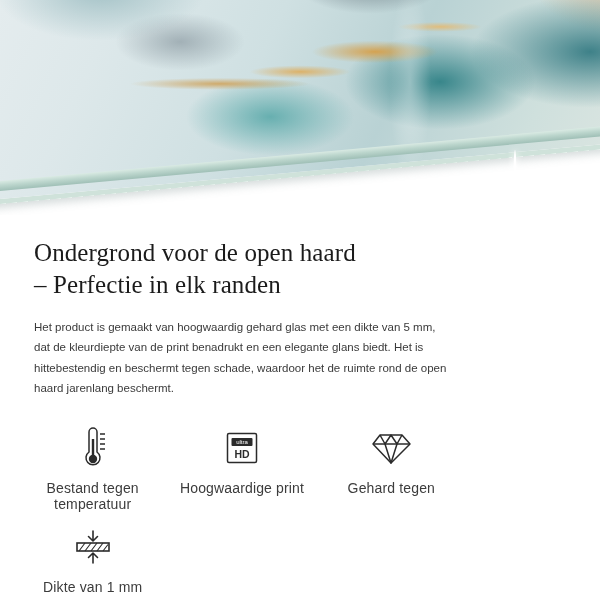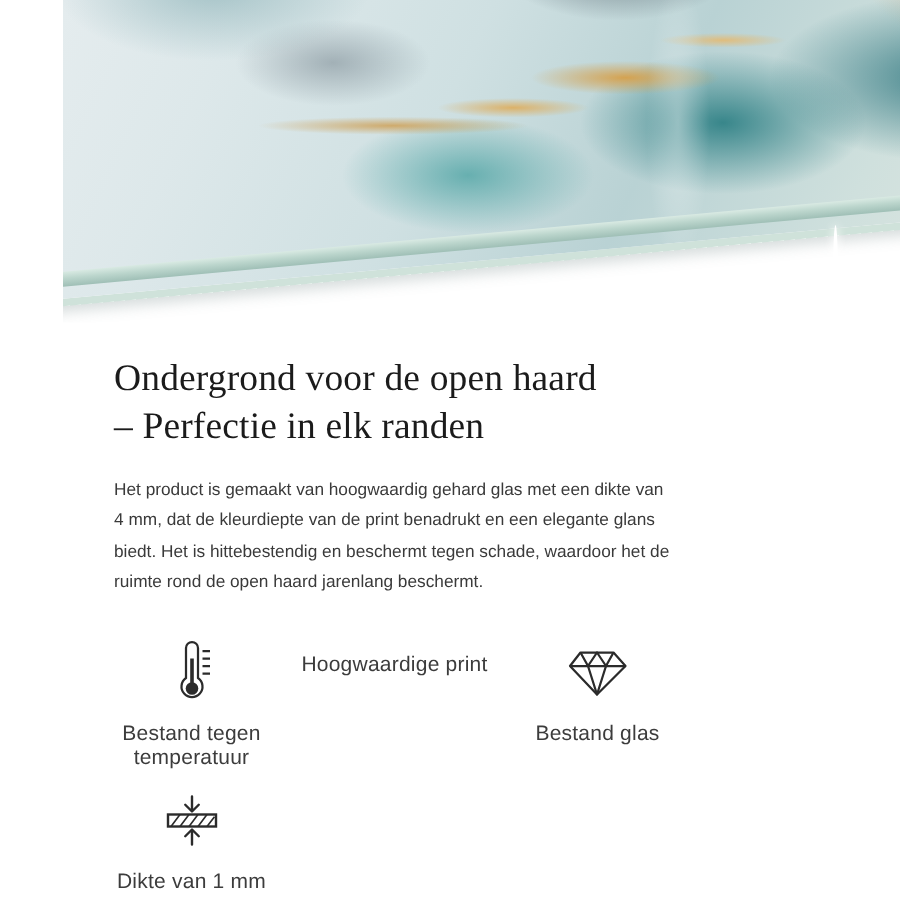--- a/index.html
+++ b/index.html
@@ -10,21 +10,20 @@
     height: 600px;
     background: #ffffff;
     font-family: "Liberation Sans", sans-serif;
     overflow: hidden;
   }
   #page {
     position: relative;
     width: 484px;
     height: 600px;
     background: #ffffff;
-    padding-left: 42px;
   }
 
   
   .hero {
     position: relative;
     width: 600px;
     height: 215px;
     overflow: hidden;
     background: #ffffff;
   }
@@ -181,52 +180,60 @@
       <div class="sparkle s1"></div>
       <div class="sparkle s2"></div>
     </div>
   </div>
 
   <div class="content">
     <h1 class="title">
       <span>Ondergrond voor de open haard</span>
       <span class="line2">– Perfectie in elk randen</span>
     </h1>
-    <p class="body">Het product is gemaakt van hoogwaardig gehard glas met een dikte van 4 mm, dat de kleurdiepte van de print benadrukt en een elegante glans biedt. Het is hittebestendig en beschermt tegen schade, waardoor het de ruimte rond de open haard jarenlang beschermt.</p>
+    <p class="body">Het product is gemaakt van hoogwaardig gehard glas met een dikte van 5 mm, dat de kleurdiepte van de print benadrukt en een elegante glans biedt. Het is hittebestendig en beschermt tegen schade, waardoor het de ruimte rond de open haard jarenlang beschermt.</p>
   </div>
 
   <div class="features">
 
     <div class="feature">
       <div class="ico">
         <svg width="34" height="44" viewBox="0 0 34 44" fill="none" stroke="#2b2b2b" stroke-width="1.5">
           <path d="M13 6a4 4 0 0 1 8 0v20a7 7 0 1 1-8 0V6z"></path>
           <circle cx="17" cy="33" r="4.2" fill="#2b2b2b" stroke="none"></circle>
           <rect x="15.8" y="13" width="2.4" height="17" fill="#2b2b2b" stroke="none"></rect>
           <path d="M24 8h5M24 13h5M24 18h5M24 23h5"></path>
         </svg>
       </div>
       <div class="cap">Bestand tegen temperatuur</div>
     </div>
 
     <div class="feature">
+      <div class="ico">
+        <svg width="40" height="40" viewBox="0 0 40 40" fill="none">
+          <rect x="5.5" y="5.5" width="29" height="29" rx="1.5" stroke="#2b2b2b" stroke-width="1.5"></rect>
+          <rect x="9.5" y="10" width="21" height="8" rx="1" fill="#2b2b2b"></rect>
+          <text x="20" y="16.3" font-family="Liberation Sans, sans-serif" font-size="6" fill="#ffffff" text-anchor="middle">ultra</text>
+          <text x="20" y="29.5" font-family="Liberation Sans, sans-serif" font-size="10.5" font-weight="bold" fill="#2b2b2b" text-anchor="middle">HD</text>
+        </svg>
+      </div>
       <div class="cap">Hoogwaardige print</div>
     </div>
 
 
     <div class="feature">
       <div class="ico">
         <svg width="42" height="38" viewBox="0 0 42 38" fill="none" stroke="#2b2b2b" stroke-width="1.5" stroke-linejoin="round">
           <path d="M10 6h22l8 9-19 19L3 15l7-9z"></path>
           <path d="M3 15h37"></path>
           <path d="M10 6l5 9 6-9 6 9 5-9"></path>
           <path d="M15 15l6 19 6-19"></path>
         </svg>
       </div>
-      <div class="cap">Bestand glas</div>
+      <div class="cap">Gehard tegen</div>
     </div>
 
 
     <div class="feature">
       <div class="ico">
         <svg width="44" height="40" viewBox="0 0 44 40" fill="none" stroke="#2b2b2b" stroke-width="1.6">
           <path d="M22 4v8M17.5 9.5L22 14l4.5-4.5" stroke-linecap="round" stroke-linejoin="round"></path>
           <path d="M22 36v-8M17.5 30.5L22 26l4.5 4.5" stroke-linecap="round" stroke-linejoin="round"></path>
           <rect x="6" y="16" width="32" height="8" stroke-width="1.6"></rect>
           <path d="M8 24l6-8M14 24l6-8M20 24l6-8M26 24l6-8M32 24l5-6.5" stroke-width="1.1"></path>

